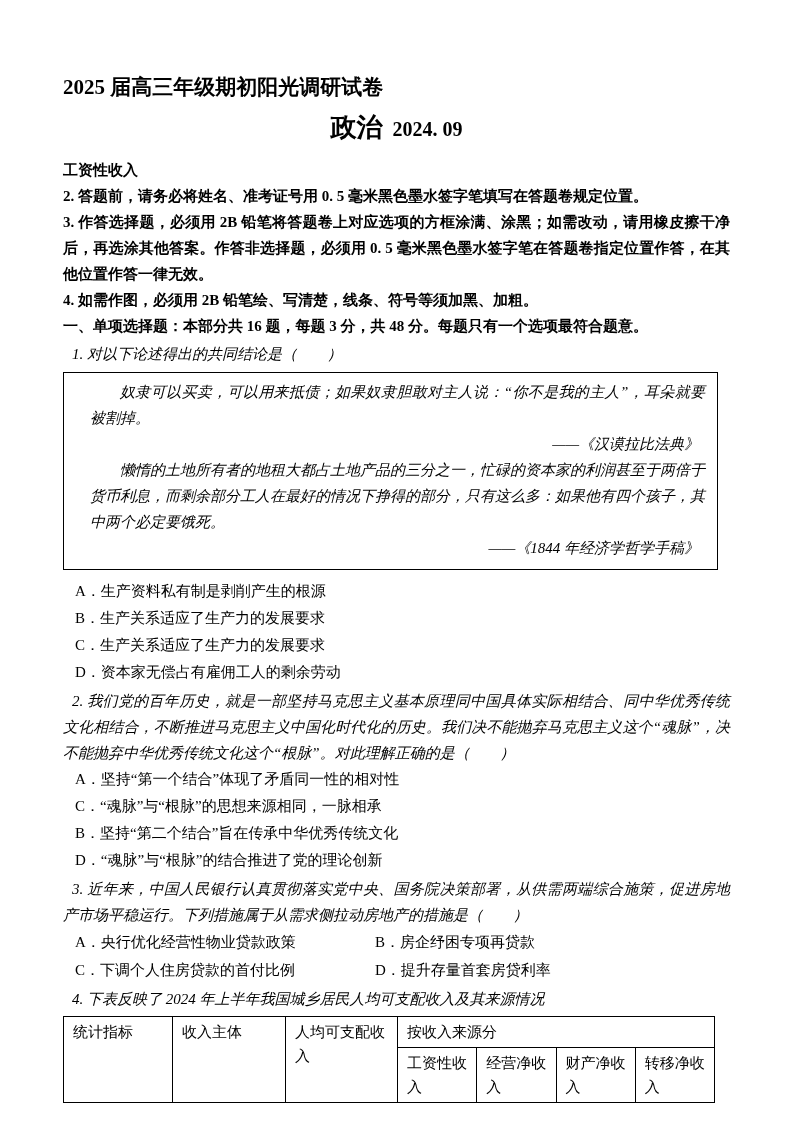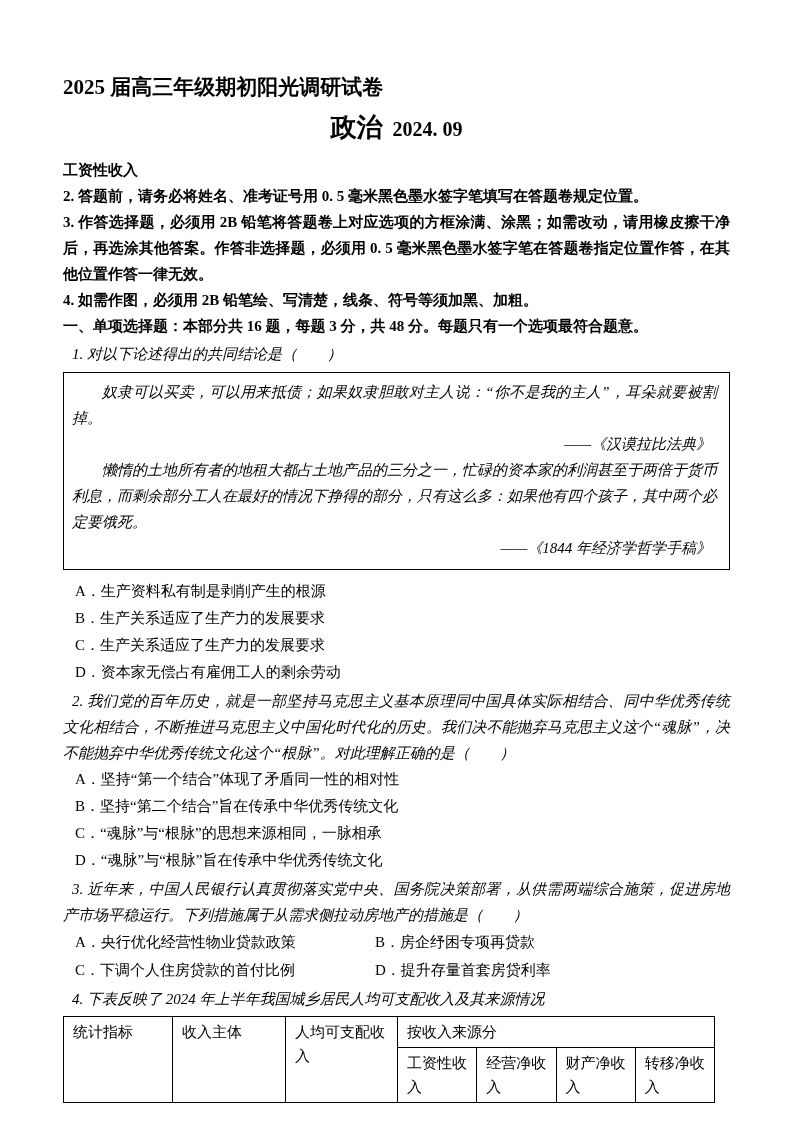--- a/index.html
+++ b/index.html
@@ -53,22 +53,22 @@
     text-align: justify;
     font-style: italic;
   }
   .q-block { margin-top: 2px; }
   .options p {
     line-height: 27px;
     margin-left: 12px;
   }
   .quote-box {
     border: 1.5px solid #000000;
-    margin: 5px 0 8px 0;
-    padding: 6px 12px 8px 8px;
+    margin: 5px 12px 8px 0;
+    padding: 6px 12px 8px 26px;
   }
   .quote-box p {
     font-style: italic;
     font-size: 15px;
     line-height: 26px;
     text-align: justify;
   }
   .quote-box .quote-text { text-indent: 2em; }
   .quote-box .quote-source {
     text-align: right;
@@ -140,23 +140,23 @@
       <p>B．生产关系适应了生产力的发展要求</p>
       <p>C．生产关系适应了生产力的发展要求</p>
       <p>D．资本家无偿占有雇佣工人的剩余劳动</p>
     </div>
   </div>
 
   <div class="q-block">
     <p class="stem">2. 我们党的百年历史，就是一部坚持马克思主义基本原理同中国具体实际相结合、同中华优秀传统文化相结合，不断推进马克思主义中国化时代化的历史。我们决不能抛弃马克思主义这个“魂脉”，决不能抛弃中华优秀传统文化这个“根脉”。对此理解正确的是（　　）</p>
     <div class="options">
       <p>A．坚持“第一个结合”体现了矛盾同一性的相对性</p>
+      <p>C．“魂脉”与“根脉”的思想来源相同，一脉相承</p>
       <p>B．坚持“第二个结合”旨在传承中华优秀传统文化</p>
-      <p>C．“魂脉”与“根脉”的思想来源相同，一脉相承</p>
-      <p>D．“魂脉”与“根脉”旨在传承中华优秀传统文化</p>
+      <p>D．“魂脉”与“根脉”的结合推进了党的理论创新</p>
     </div>
   </div>
 
   <div class="q-block">
     <p class="stem">3. 近年来，中国人民银行认真贯彻落实党中央、国务院决策部署，从供需两端综合施策，促进房地产市场平稳运行。下列措施属于从需求侧拉动房地产的措施是（　　）</p>
     <div class="options-2col">
       <p>A．央行优化经营性物业贷款政策</p>
       <p>B．房企纾困专项再贷款</p>
       <p>C．下调个人住房贷款的首付比例</p>
       <p>D．提升存量首套房贷利率</p>

